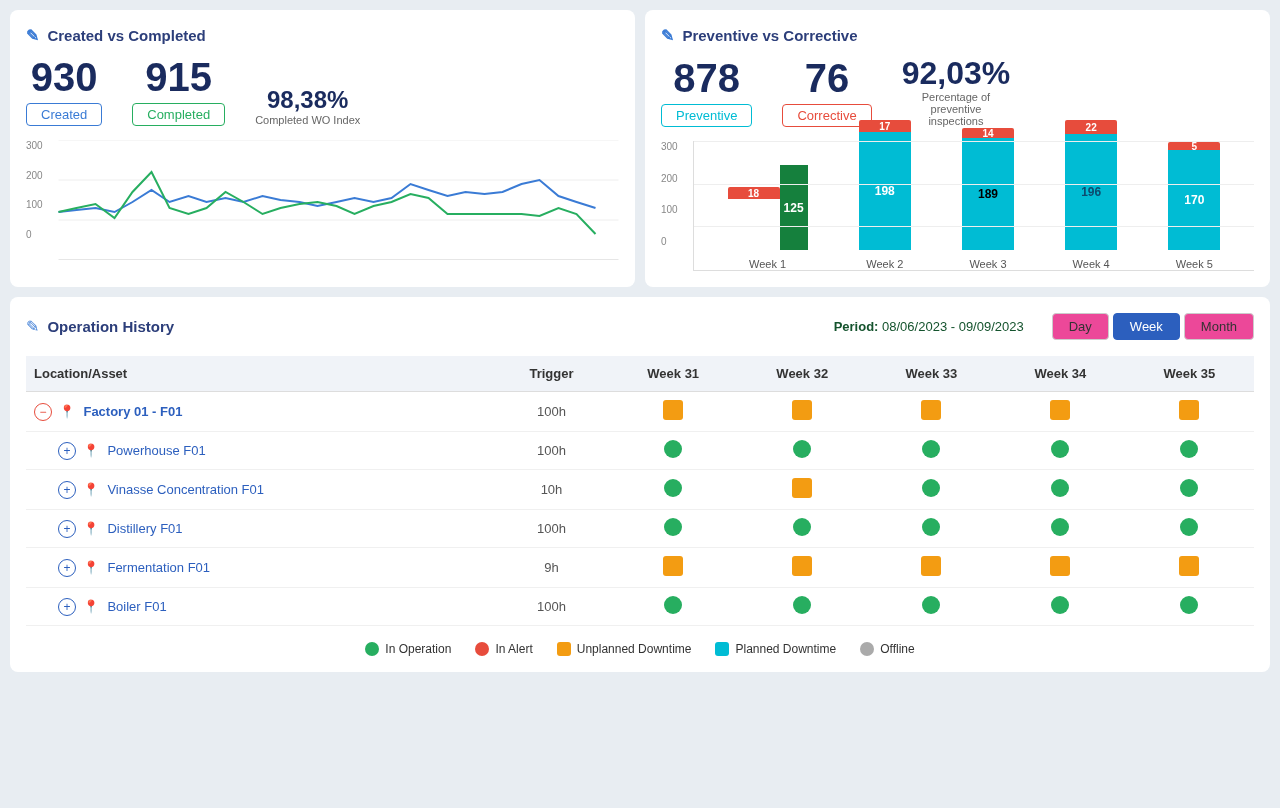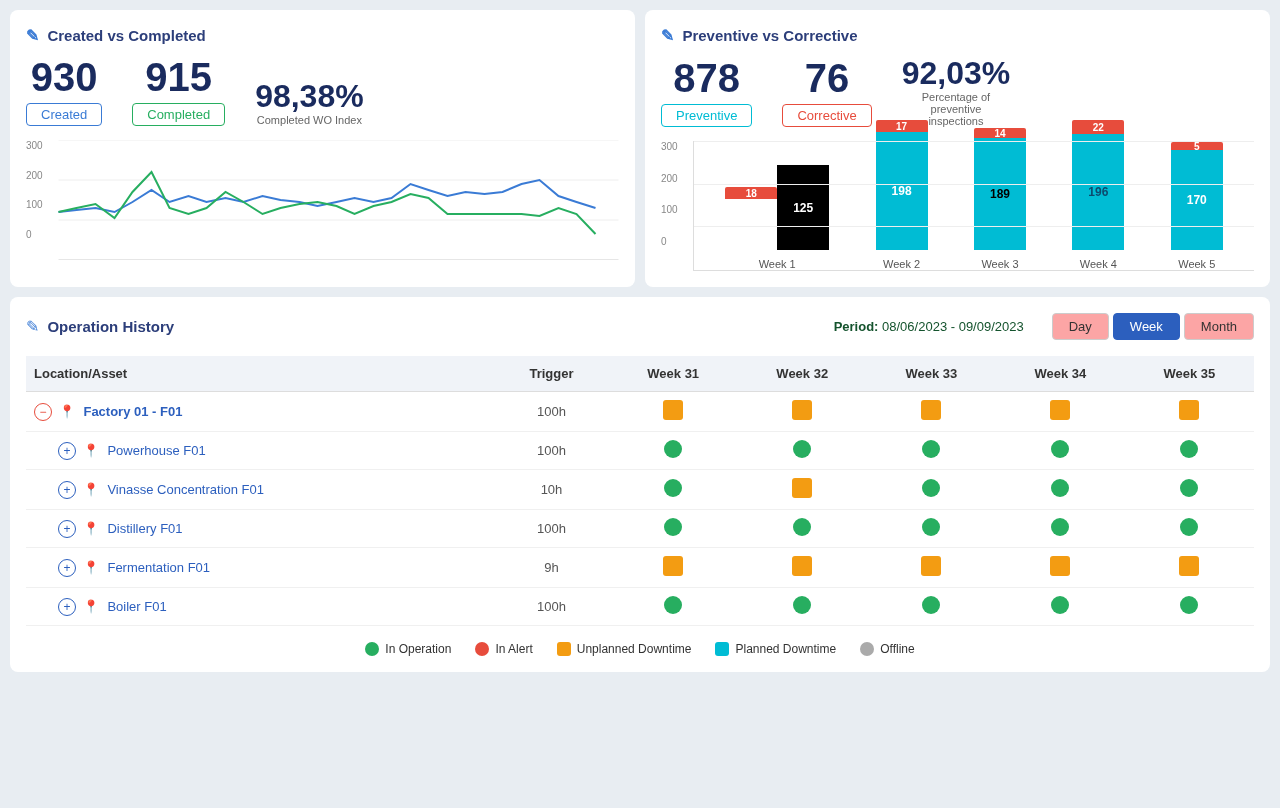--- a/index.html
+++ b/index.html
@@ -19,21 +19,21 @@
     .badge-red { border: 1.5px solid #e74c3c; color: #e74c3c; }
     .badge-cyan { border: 1.5px solid #00bcd4; color: #00bcd4; }
 
     .stat-label { font-size: 11px; color: #666; text-align: center; margin-top: 2px; }
     .bar-group { display: flex; flex-direction: column; align-items: center; gap: 4px; }
     .bar-label { font-size: 11px; color: #555; margin-top: 4px; }
 
     .bottom-card { background: #fff; border-radius: 8px; padding: 16px; }
     .op-header { display: flex; align-items: center; justify-content: space-between; margin-bottom: 16px; }
     .period-btns { display: flex; gap: 4px; margin-left: 16px; }
-    .period-btn { padding: 5px 16px; border: 1px solid #ccc; background: #fca5a5; border-radius: 4px; font-size: 13px; cursor: pointer; color: #333; }
+    .period-btn { padding: 5px 16px; border: 1px solid #ccc; background: #ec4899; border-radius: 4px; font-size: 13px; cursor: pointer; color: #333; }
     .period-btn.active { background: #2c5fbe; color: #fff; border-color: #2c5fbe; }
 
     .op-table { width: 100%; border-collapse: collapse; font-size: 13px; }
     .op-table th { background: #f0f3f8; padding: 10px 8px; text-align: center; font-weight: 600; color: #333; border-bottom: 1px solid #ddd; }
     .op-table th:first-child { text-align: left; }
     .op-table td { padding: 8px; border-bottom: 1px solid #f0f0f0; text-align: center; vertical-align: middle; }
     .op-table td:first-child { text-align: left; }
     .op-table td:nth-child(2) { color: #555; }
 
     .loc-name { color: #2c5fbe; font-weight: 500; }
@@ -65,21 +65,21 @@
     <div class="stats-row">
       <div style="text-align:center">
         <div class="stat-num">930</div>
         <div><span class="stat-badge badge-blue">Created</span></div>
       </div>
       <div style="text-align:center">
         <div class="stat-num">915</div>
         <div><span class="stat-badge badge-green">Completed</span></div>
       </div>
       <div style="text-align:center">
-        <div class="stat-num" style="font-size:32px">98,38%</div>
+        <div class="stat-num" style="font-size:24px">98,38%</div>
         <div class="stat-label">Completed WO Index</div>
       </div>
     </div>
 
     <div style="position:relative; padding-left:32px;">
       <div style="position:absolute;left:0;top:0;bottom:24px;display:flex;flex-direction:column;justify-content:space-between;font-size:10px;color:#888;">
         <span>300</span>
         <span>200</span>
         <span>100</span>
         <span>0</span>
@@ -125,21 +125,21 @@
         <span>0</span>
       </div>
       <div style="display:flex; align-items:flex-end; justify-content:space-around; height:130px; border-left:1px solid #ddd; border-bottom:1px solid #ddd; padding: 0 8px; position:relative;">
         <div style="position:absolute;left:0;right:0;top:0;border-top:1px solid #eee;"></div>
         <div style="position:absolute;left:0;right:0;top:33%;border-top:1px solid #eee;"></div>
         <div style="position:absolute;left:0;right:0;top:66%;border-top:1px solid #eee;"></div>
 
         <div class="bar-group">
           <div style="display:flex;align-items:center;">
             <div style="background:#e74c3c;width:52px;height:12px;display:flex;align-items:center;justify-content:center;color:#fff;font-size:10px;font-weight:600;border-radius:2px 2px 0 0;">18</div>
-            <div style="background:#000000;width:52px;height:85px;display:flex;align-items:center;justify-content:center;color:#fff;font-size:12px;font-weight:600;margin-top:29px;">125</div>
+            <div style="background:#15803d;width:28px;height:85px;display:flex;align-items:center;justify-content:center;color:#fff;font-size:12px;font-weight:600;margin-top:29px;">125</div>
           </div>
           <div class="bar-label">Week 1</div>
         </div>
 
         <div class="bar-group">
           <div style="display:flex;flex-direction:column;align-items:center;">
             <div style="background:#e74c3c;width:52px;height:12px;display:flex;align-items:center;justify-content:center;color:#fff;font-size:10px;font-weight:600;border-radius:2px 2px 0 0;">17</div>
             <div style="background:#00bcd4;width:52px;height:118px;display:flex;align-items:center;justify-content:center;color:#fff;font-size:12px;font-weight:600;">198</div>
           </div>
           <div class="bar-label">Week 2</div>

